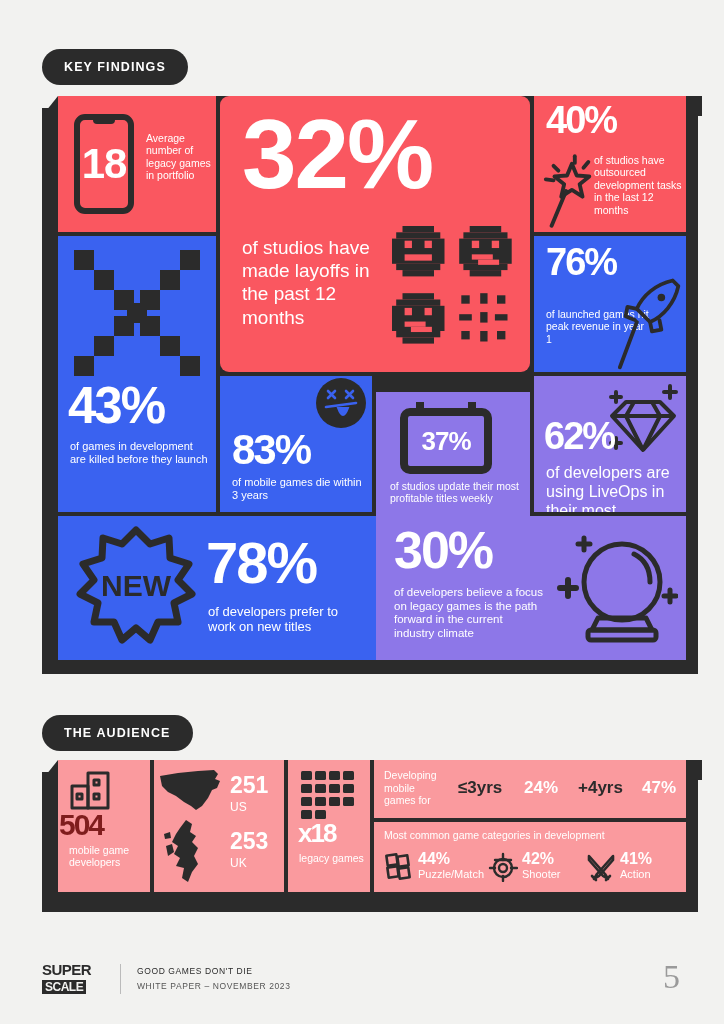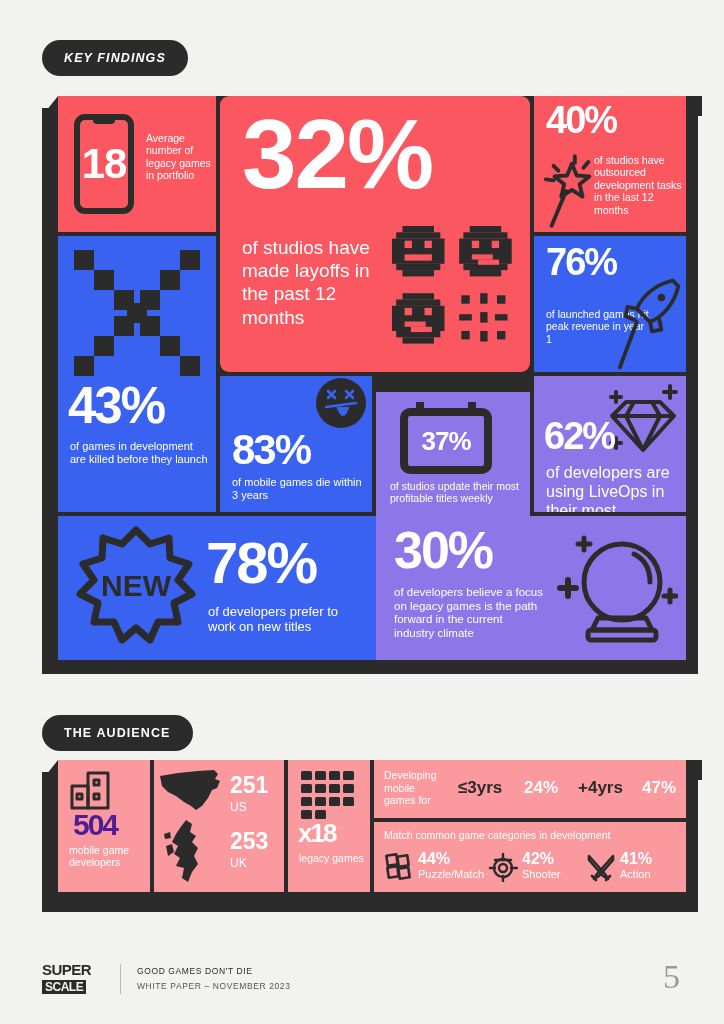--- a/index.html
+++ b/index.html
@@ -11,21 +11,21 @@
   }
   .page { position: relative; width: 724px; height: 1024px; }
 
   
   .pill {
     display: inline-flex; align-items: center; justify-content: center;
     background: #2B2B2B; color: #FFFFFF;
     border-radius: 22px; padding: 11px 22px;
     font-size: 12.5px; font-weight: bold; letter-spacing: 1.1px;
   }
-  #pill-key { position: absolute; left: 42px; top: 40px; font-style: italic; }
+  #pill-key { position: absolute; left: 42px; top: 49px; }
   #pill-aud { position: absolute; left: 42px; top: 715px; }
 
   
   .plate { position: absolute; background: #2B2B2B; }
 
   
   .card {
     position: absolute; overflow: hidden;
     color: #FFFFFF;
   }
@@ -117,21 +117,21 @@
   #c-30 .ball { position: absolute; right: 8px; top: 16px; width: 128px; height: 114px; }
 
   
   #a-504 { left: 58px;  top: 760px; width: 92px;  height: 132px; }
   #a-map { left: 154px; top: 760px; width: 130px; height: 132px; }
   #a-x18 { left: 288px; top: 760px; width: 82px;  height: 132px; }
   #a-dev { left: 374px; top: 760px; width: 312px; height: 58px; }
   #a-cat { left: 374px; top: 822px; width: 312px; height: 70px; }
 
   #a-504 .bldg { position: absolute; left: 12px; top: 10px; width: 42px; height: 40px; }
-  #a-504 .big { position: absolute; left: 15px; top: 52px; font-size: 30px; color:#4c1d95;}
+  #a-504 .big { position: absolute; left: 1px; top: 52px; font-size: 30px; color:#7f1d1d;}
   #a-504 .cap { position: absolute; left: 11px; top: 84px; width: 78px; font-size: 10.5px; }
 
   #a-map .usmap { position: absolute; left: 4px; top: 6px; width: 64px; height: 48px; }
   #a-map .ukmap { position: absolute; left: 8px; top: 58px; width: 46px; height: 68px; }
   #a-map .n1 { position: absolute; left: 76px; top: 12px; font-size: 23px; font-weight: bold; }
   #a-map .l1 { position: absolute; left: 76px; top: 40px; font-size: 12px; }
   #a-map .n2 { position: absolute; left: 76px; top: 68px; font-size: 23px; font-weight: bold; }
   #a-map .l2 { position: absolute; left: 76px; top: 96px; font-size: 12px; text-align: center; }
 
   #a-x18 .grid { position: absolute; left: 12px; top: 10px; width: 58px; height: 50px; }
@@ -403,21 +403,21 @@
 
   <div class="card pink" id="a-dev">
     <div class="lbl">Developing mobile games for</div>
     <div class="k1">≤3yrs</div>
     <div class="v1">24%</div>
     <div class="k2">+4yrs</div>
     <div class="v2">47%</div>
   </div>
 
   <div class="card pink" id="a-cat">
-    <div class="title">Match common game categories in development</div>
+    <div class="title">Most common game categories in development</div>
 
     <div class="catitem" id="cat-1">
       <svg class="ic" viewBox="0 0 30 30" fill="none" stroke="#2B2B2B" stroke-width="2.6" stroke-linejoin="round">
         <rect x="3" y="3" width="10" height="10" transform="rotate(-8 8 8)"></rect>
         <rect x="14" y="4" width="10" height="10" transform="rotate(-8 19 9)"></rect>
         <rect x="4" y="15" width="10" height="10" transform="rotate(-8 9 20)"></rect>
         <rect x="15" y="16" width="10" height="10" transform="rotate(-8 20 21)"></rect>
       </svg>
       <div class="pc">44%</div>
       <div class="nm">Puzzle/Match</div>

